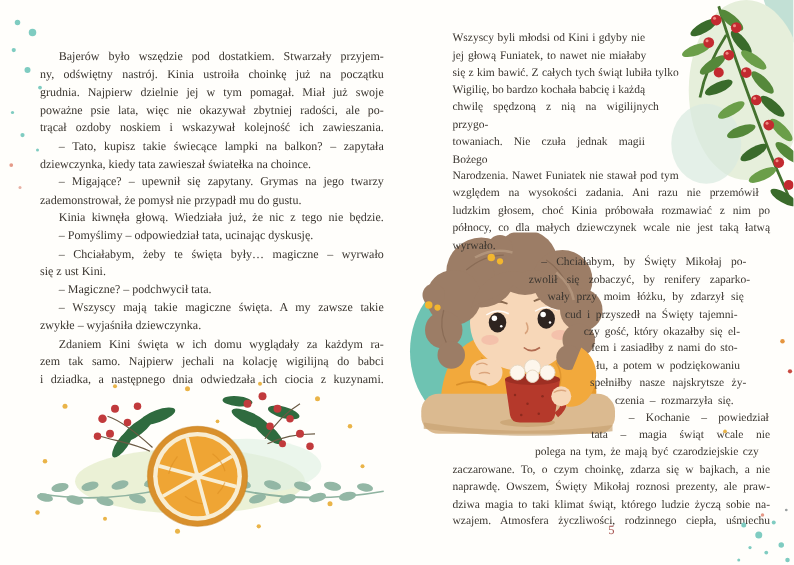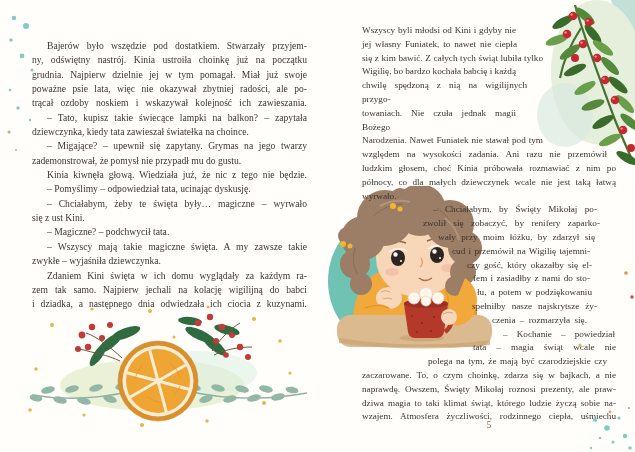--- a/index.html
+++ b/index.html
@@ -341,34 +341,34 @@
       <g>
         <path d="M140,92 C152,100 155,114 149,127 C145,136 136,141 128,139 L124,126
                  C131,116 135,104 140,92 Z" fill="#f2a93c"></path>
         <circle cx="124" cy="131" r="8" fill="#f7d7b8"></circle>
         <path d="M118,128 q5,-3 10,-1" stroke="#dba57d" stroke-width="1" fill="none"></path>
       </g>
     </svg>
 
     <div class="text-col right-col">
       <div class="ln j">Wszyscy byli młodsi od Kini i gdyby nie</div>
-      <div class="ln j">jej własny Funiatek, to nawet nie ciepła</div>
+      <div class="ln j">jej głową Funiatek, to nawet nie miałaby</div>
       <div class="ln j">się z kim bawić. Z całych tych świąt lubiła tylko</div>
       <div class="ln j">Wigilię, bo bardzo kochała babcię i każdą</div>
       <div class="ln j">chwilę spędzoną z nią na wigilijnych przygo-</div>
       <div class="ln j">towaniach. Nie czuła jednak magii Bożego</div>
       <div class="ln j">Narodzenia. Nawet Funiatek nie stawał pod tym</div>
       <div class="ln j">względem na wysokości zadania. Ani razu nie przemówił</div>
       <div class="ln j">ludzkim głosem, choć Kinia próbowała rozmawiać z nim po</div>
       <div class="ln j">północy, co dla małych dziewczynek wcale nie jest taką łatwą</div>
       <div class="ln">wyrwało.</div>
       <div class="ln j">– Chciałabym, by Święty Mikołaj po-</div>
       <div class="ln j">zwolił się zobaczyć, by renifery zaparko-</div>
       <div class="ln j">wały przy moim łóżku, by zdarzył się</div>
-      <div class="ln j">cud i przemówił na Wigilię tajemni-</div>
+      <div class="ln j">cud i przyszedł na Święty tajemni-</div>
       <div class="ln j">czy gość, który okazałby się el-</div>
       <div class="ln j">fem i zasiadłby z nami do sto-</div>
       <div class="ln j">łu, a potem w podziękowaniu</div>
       <div class="ln j">spełniłby nasze najskrytsze ży-</div>
       <div class="ln j">czenia – rozmarzyła się.</div>
       <div class="ln j">– Kochanie – powiedział</div>
       <div class="ln j">tata – magia świąt wcale nie</div>
       <div class="ln j">polega na tym, że mają być czarodziejskie czy</div>
       <div class="ln j">zaczarowane. To, o czym choinkę, zdarza się w bajkach, a nie</div>
       <div class="ln j">naprawdę. Owszem, Święty Mikołaj roznosi prezenty, ale praw-</div>

